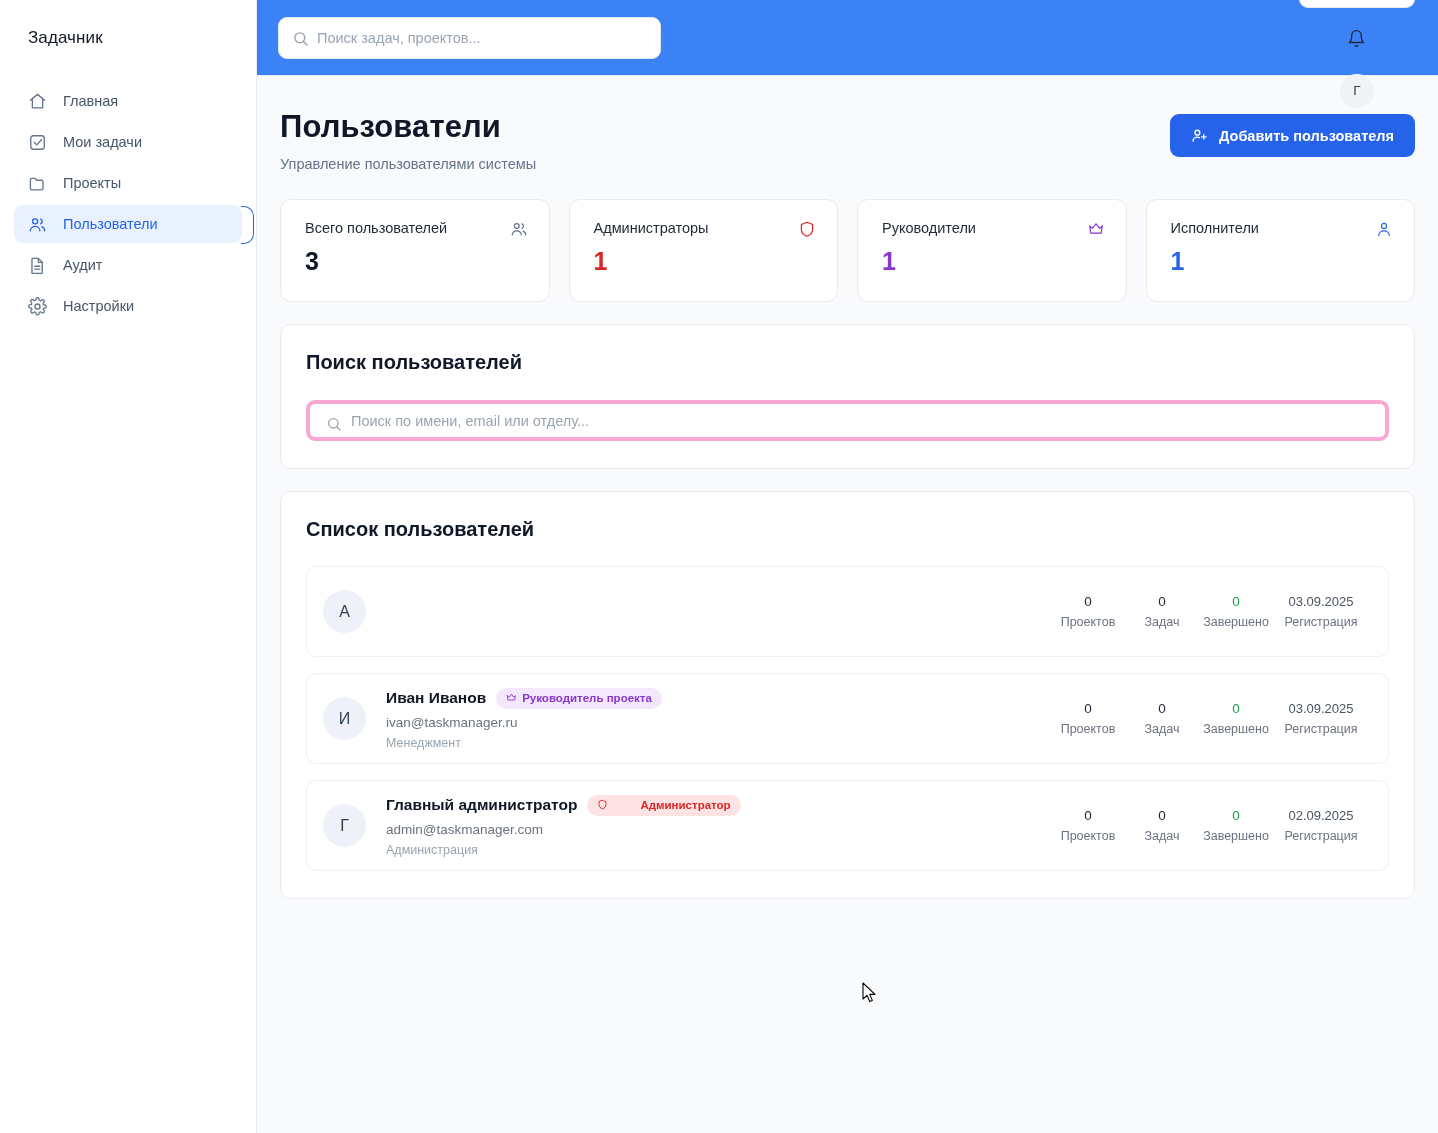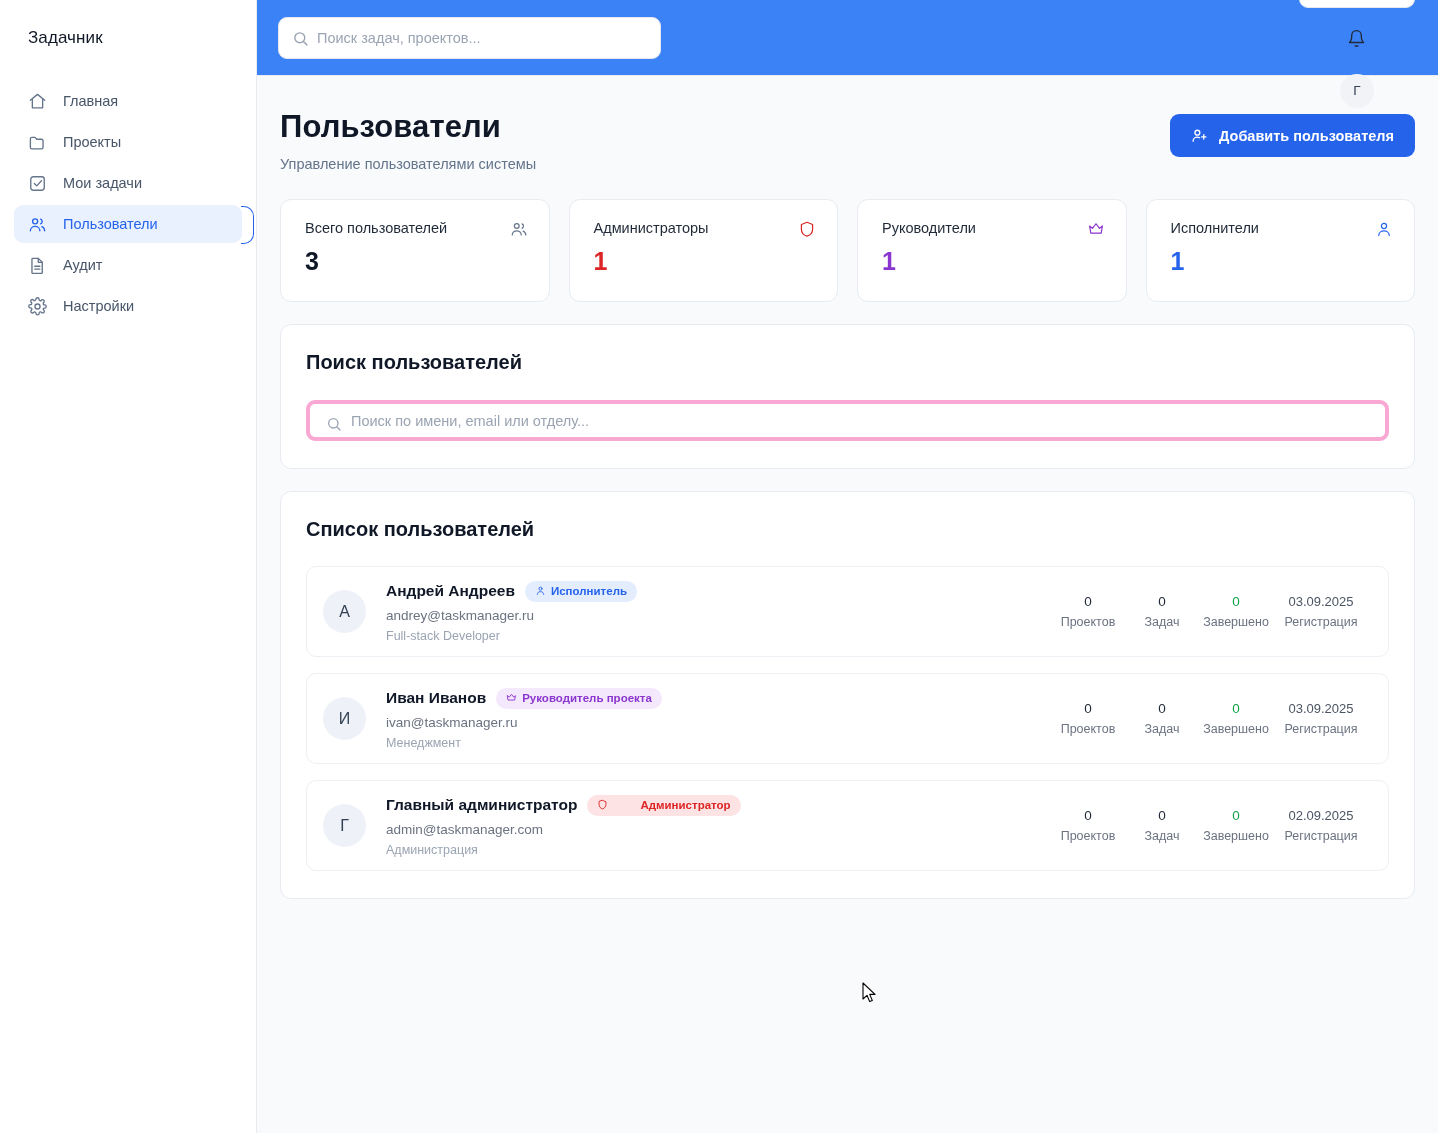--- a/index.html
+++ b/index.html
@@ -179,33 +179,33 @@
             <svg viewBox="0 0 24 24" fill="none" stroke="currentColor" stroke-width="1.7" stroke-linecap="round" stroke-linejoin="round">
               <path d="M3 10.5 12 3l9 7.5"></path>
               <path d="M5.5 9.5V20h13V9.5"></path>
             </svg>
           </span>
           <span>Главная</span>
         </div>
         <div class="nav-item">
           <span class="ico">
             <svg viewBox="0 0 24 24" fill="none" stroke="currentColor" stroke-width="1.7" stroke-linecap="round" stroke-linejoin="round">
-              <path d="M3 7.5a2 2 0 0 1 2-2h4l2 2.4h6a2 2 0 0 1 2 2V18a2 2 0 0 1-2 2H5a2 2 0 0 1-2-2z"></path>
-            </svg>
-          </span>
-          <span>Проекты</span>
-        </div>
-        <div class="nav-item">
-          <span class="ico">
-            <svg viewBox="0 0 24 24" fill="none" stroke="currentColor" stroke-width="1.7" stroke-linecap="round" stroke-linejoin="round">
               <rect x="3.5" y="3.5" width="17" height="17" rx="3"></rect>
               <path d="M8 12l3 3 6-6.5"></path>
             </svg>
           </span>
           <span>Мои задачи</span>
+        </div>
+        <div class="nav-item">
+          <span class="ico">
+            <svg viewBox="0 0 24 24" fill="none" stroke="currentColor" stroke-width="1.7" stroke-linecap="round" stroke-linejoin="round">
+              <path d="M3 7.5a2 2 0 0 1 2-2h4l2 2.4h6a2 2 0 0 1 2 2V18a2 2 0 0 1-2 2H5a2 2 0 0 1-2-2z"></path>
+            </svg>
+          </span>
+          <span>Проекты</span>
         </div>
         <div class="nav-item active">
           <span class="ico">
             <svg viewBox="0 0 24 24" fill="none" stroke="currentColor" stroke-width="1.7" stroke-linecap="round" stroke-linejoin="round">
               <circle cx="9" cy="8" r="3.2"></circle>
               <path d="M3 20c0-3.3 2.7-5.6 6-5.6s6 2.3 6 5.6"></path>
               <path d="M16 5.2a3.2 3.2 0 0 1 0 5.9"></path>
               <path d="M17.5 14.8c2 .8 3.5 2.7 3.5 5.2"></path>
             </svg>
           </span>
@@ -345,34 +345,20 @@
           </span>
           <input type="text" placeholder="Поиск по имени, email или отделу..." style="">
         </div>
       </section>
 
       <section class="panel">
         <div class="panel-title">Список пользователей</div>
         <div class="rows" id="rows">
             <div class="urow">
               <div class="uavatar">А</div>
-              <div class="uinfo">
-                <div class="uname-line">
-                  <span class="uname">Андрей Андреев</span>
-                  <span class="badge exec">
-                    <span><svg viewBox="0 0 24 24" fill="none" stroke="currentColor" stroke-width="2" stroke-linecap="round" stroke-linejoin="round">
-                        <circle cx="12" cy="8" r="3.4"></circle>
-                        <path d="M5 20.5c0-3.6 3.1-6 7-6s7 2.4 7 6"></path>
-                      </svg></span>
-                    <span>Исполнитель</span>
-                  </span>
-                </div>
-                <div class="uemail">andrey@taskmanager.ru</div>
-                <div class="udept">Full-stack Developer</div>
-              </div>
               <div class="ustats">
                 <div class="ustat">
                   <div class="v">0</div>
                   <div class="k">Проектов</div>
                 </div>
                 <div class="ustat">
                   <div class="v">0</div>
                   <div class="k">Задач</div>
                 </div>
                 <div class="ustat">

